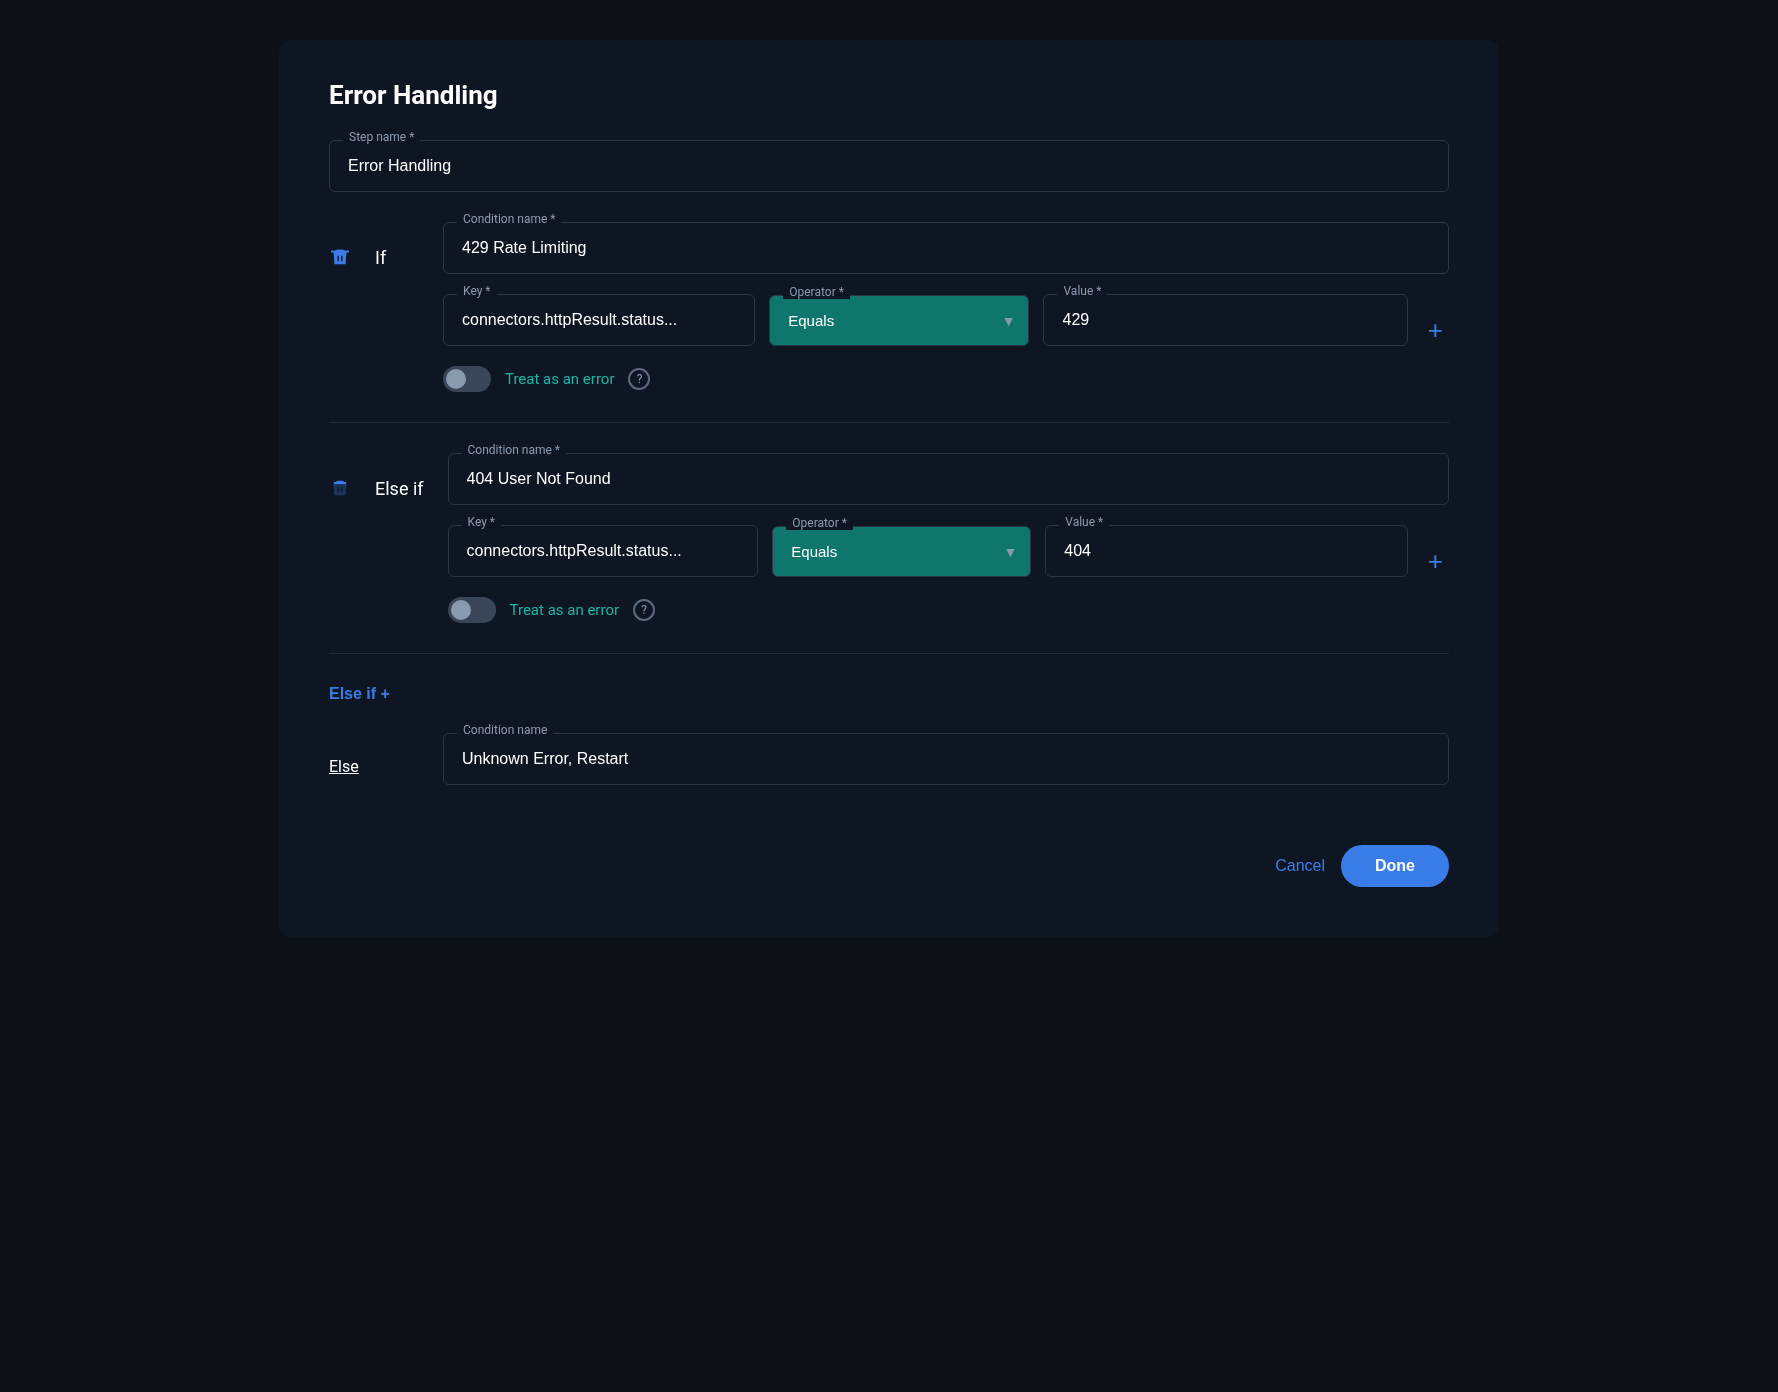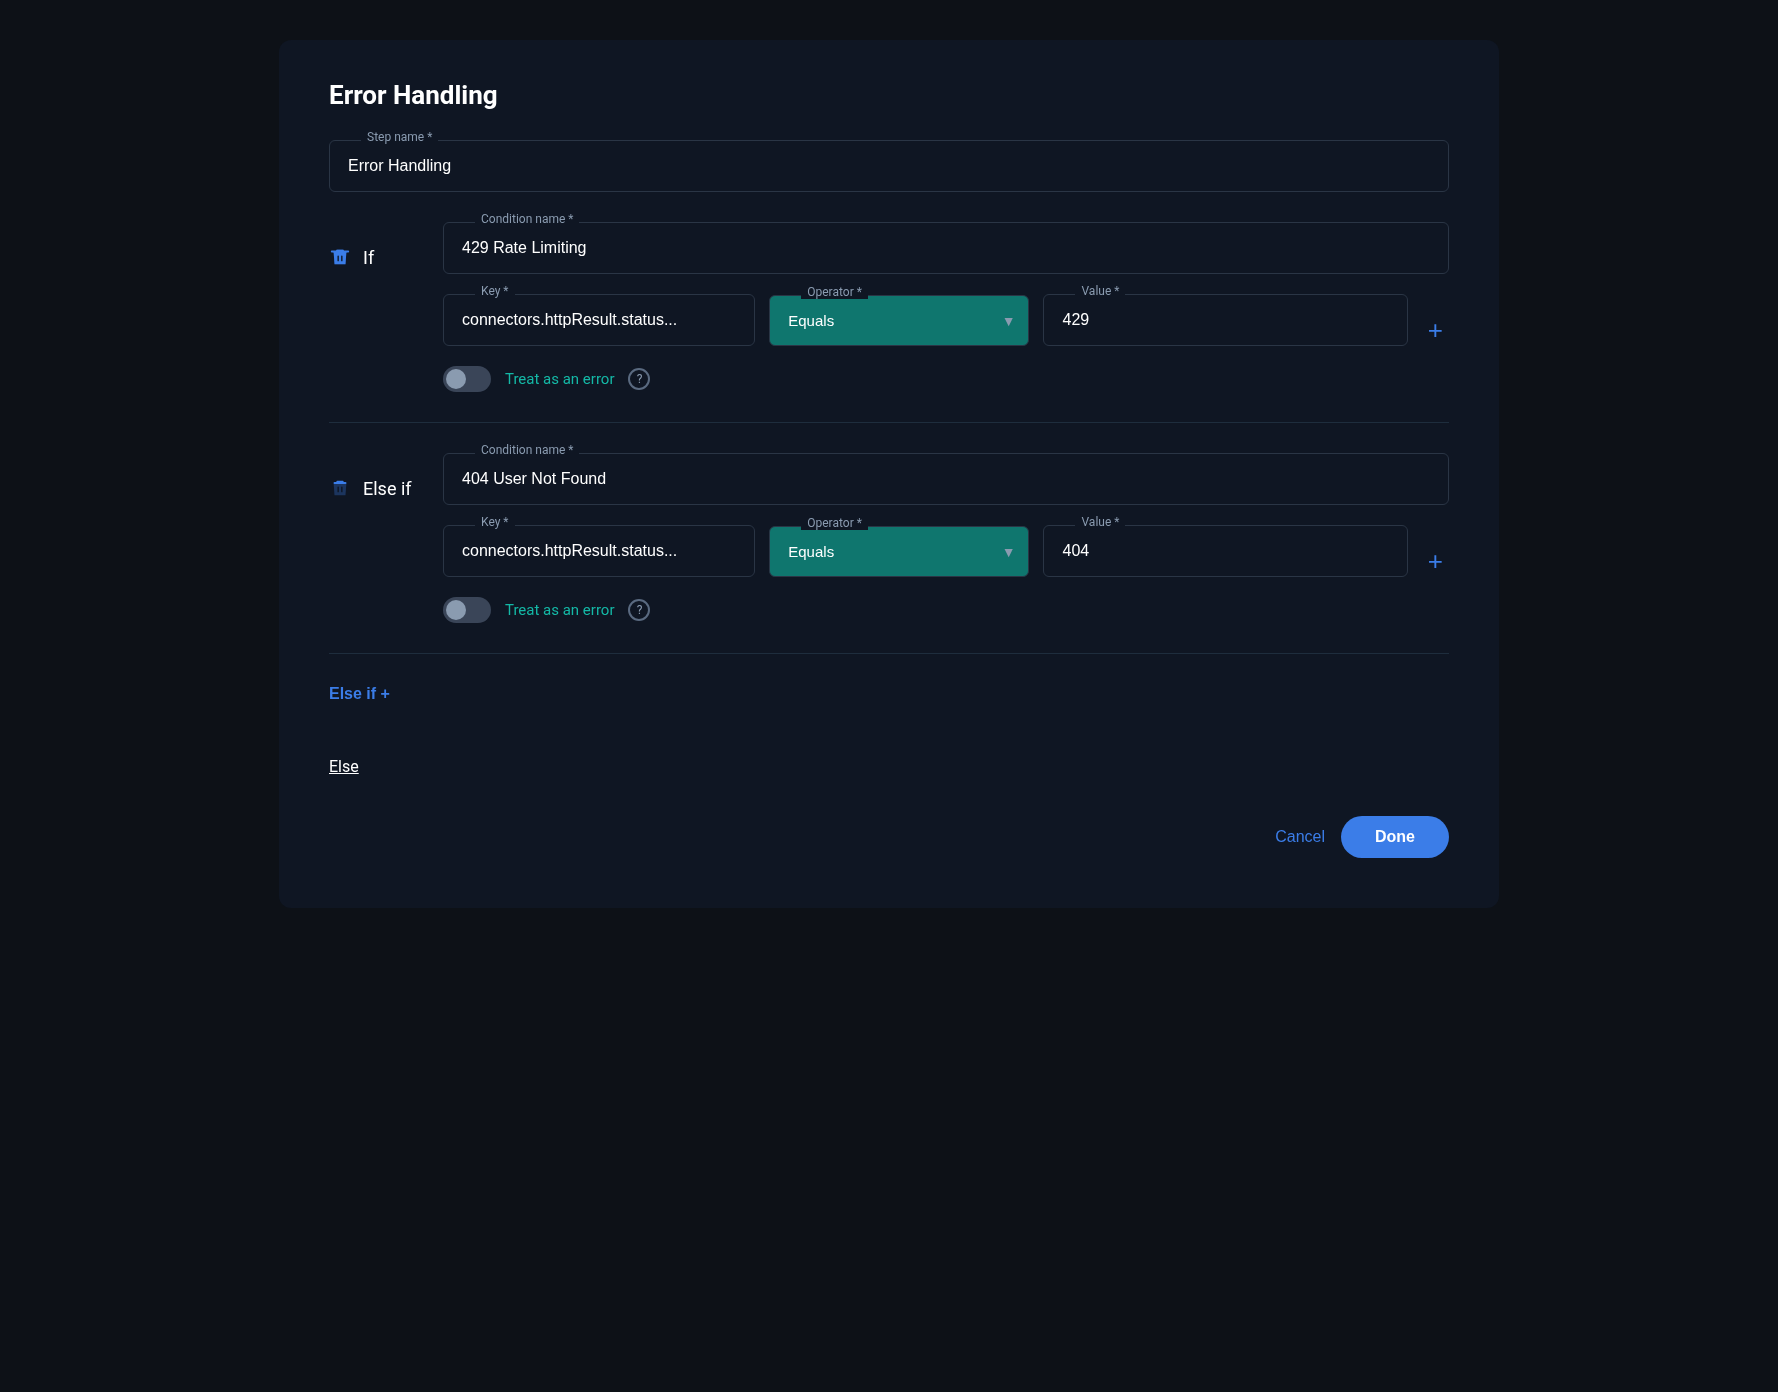--- a/index.html
+++ b/index.html
@@ -42,21 +42,20 @@
 
     .floating-label {
       position: absolute;
       top: -10px;
       left: 14px;
       background-color: #0f1623;
       padding: 0 6px;
       font-size: 12px;
       color: #8a9bb0;
       z-index: 1;
-      margin-left: 18px;
     }
 
     .text-input {
       width: 100%;
       background-color: #0f1623;
       border: 1px solid #2a3545;
       border-radius: 6px;
       color: #ffffff;
       font-size: 16px;
       padding: 16px 18px;
@@ -70,21 +69,21 @@
     .condition-row {
       display: flex;
       align-items: flex-start;
       gap: 24px;
       margin-bottom: 20px;
     }
 
     .condition-left {
       display: flex;
       align-items: center;
-      gap: 12px;
+      gap: 24px;
       padding-top: 24px;
       min-width: 90px;
     }
 
     .delete-icon {
       color: #3b7de8;
       cursor: pointer;
       font-size: 20px;
       display: flex;
       align-items: center;
@@ -433,20 +432,26 @@
   <hr class="divider">
 
   
   <button class="else-if-add">Else if +</button>
 
   
   <div class="else-row">
     <div class="else-label-wrap">
       <span class="else-label">Else</span>
     </div>
+    <div style="flex:1;">
+      <div class="condition-name-field">
+        <span class="floating-label">Condition name</span>
+        <input type="text" class="text-input" value="Unknown Error, Restart" style="">
+      </div>
+    </div>
   </div>
 
   
   <div class="footer">
     <button class="cancel-button">Cancel</button>
     <button class="done-button">Done</button>
   </div>
 
 </div>
 

